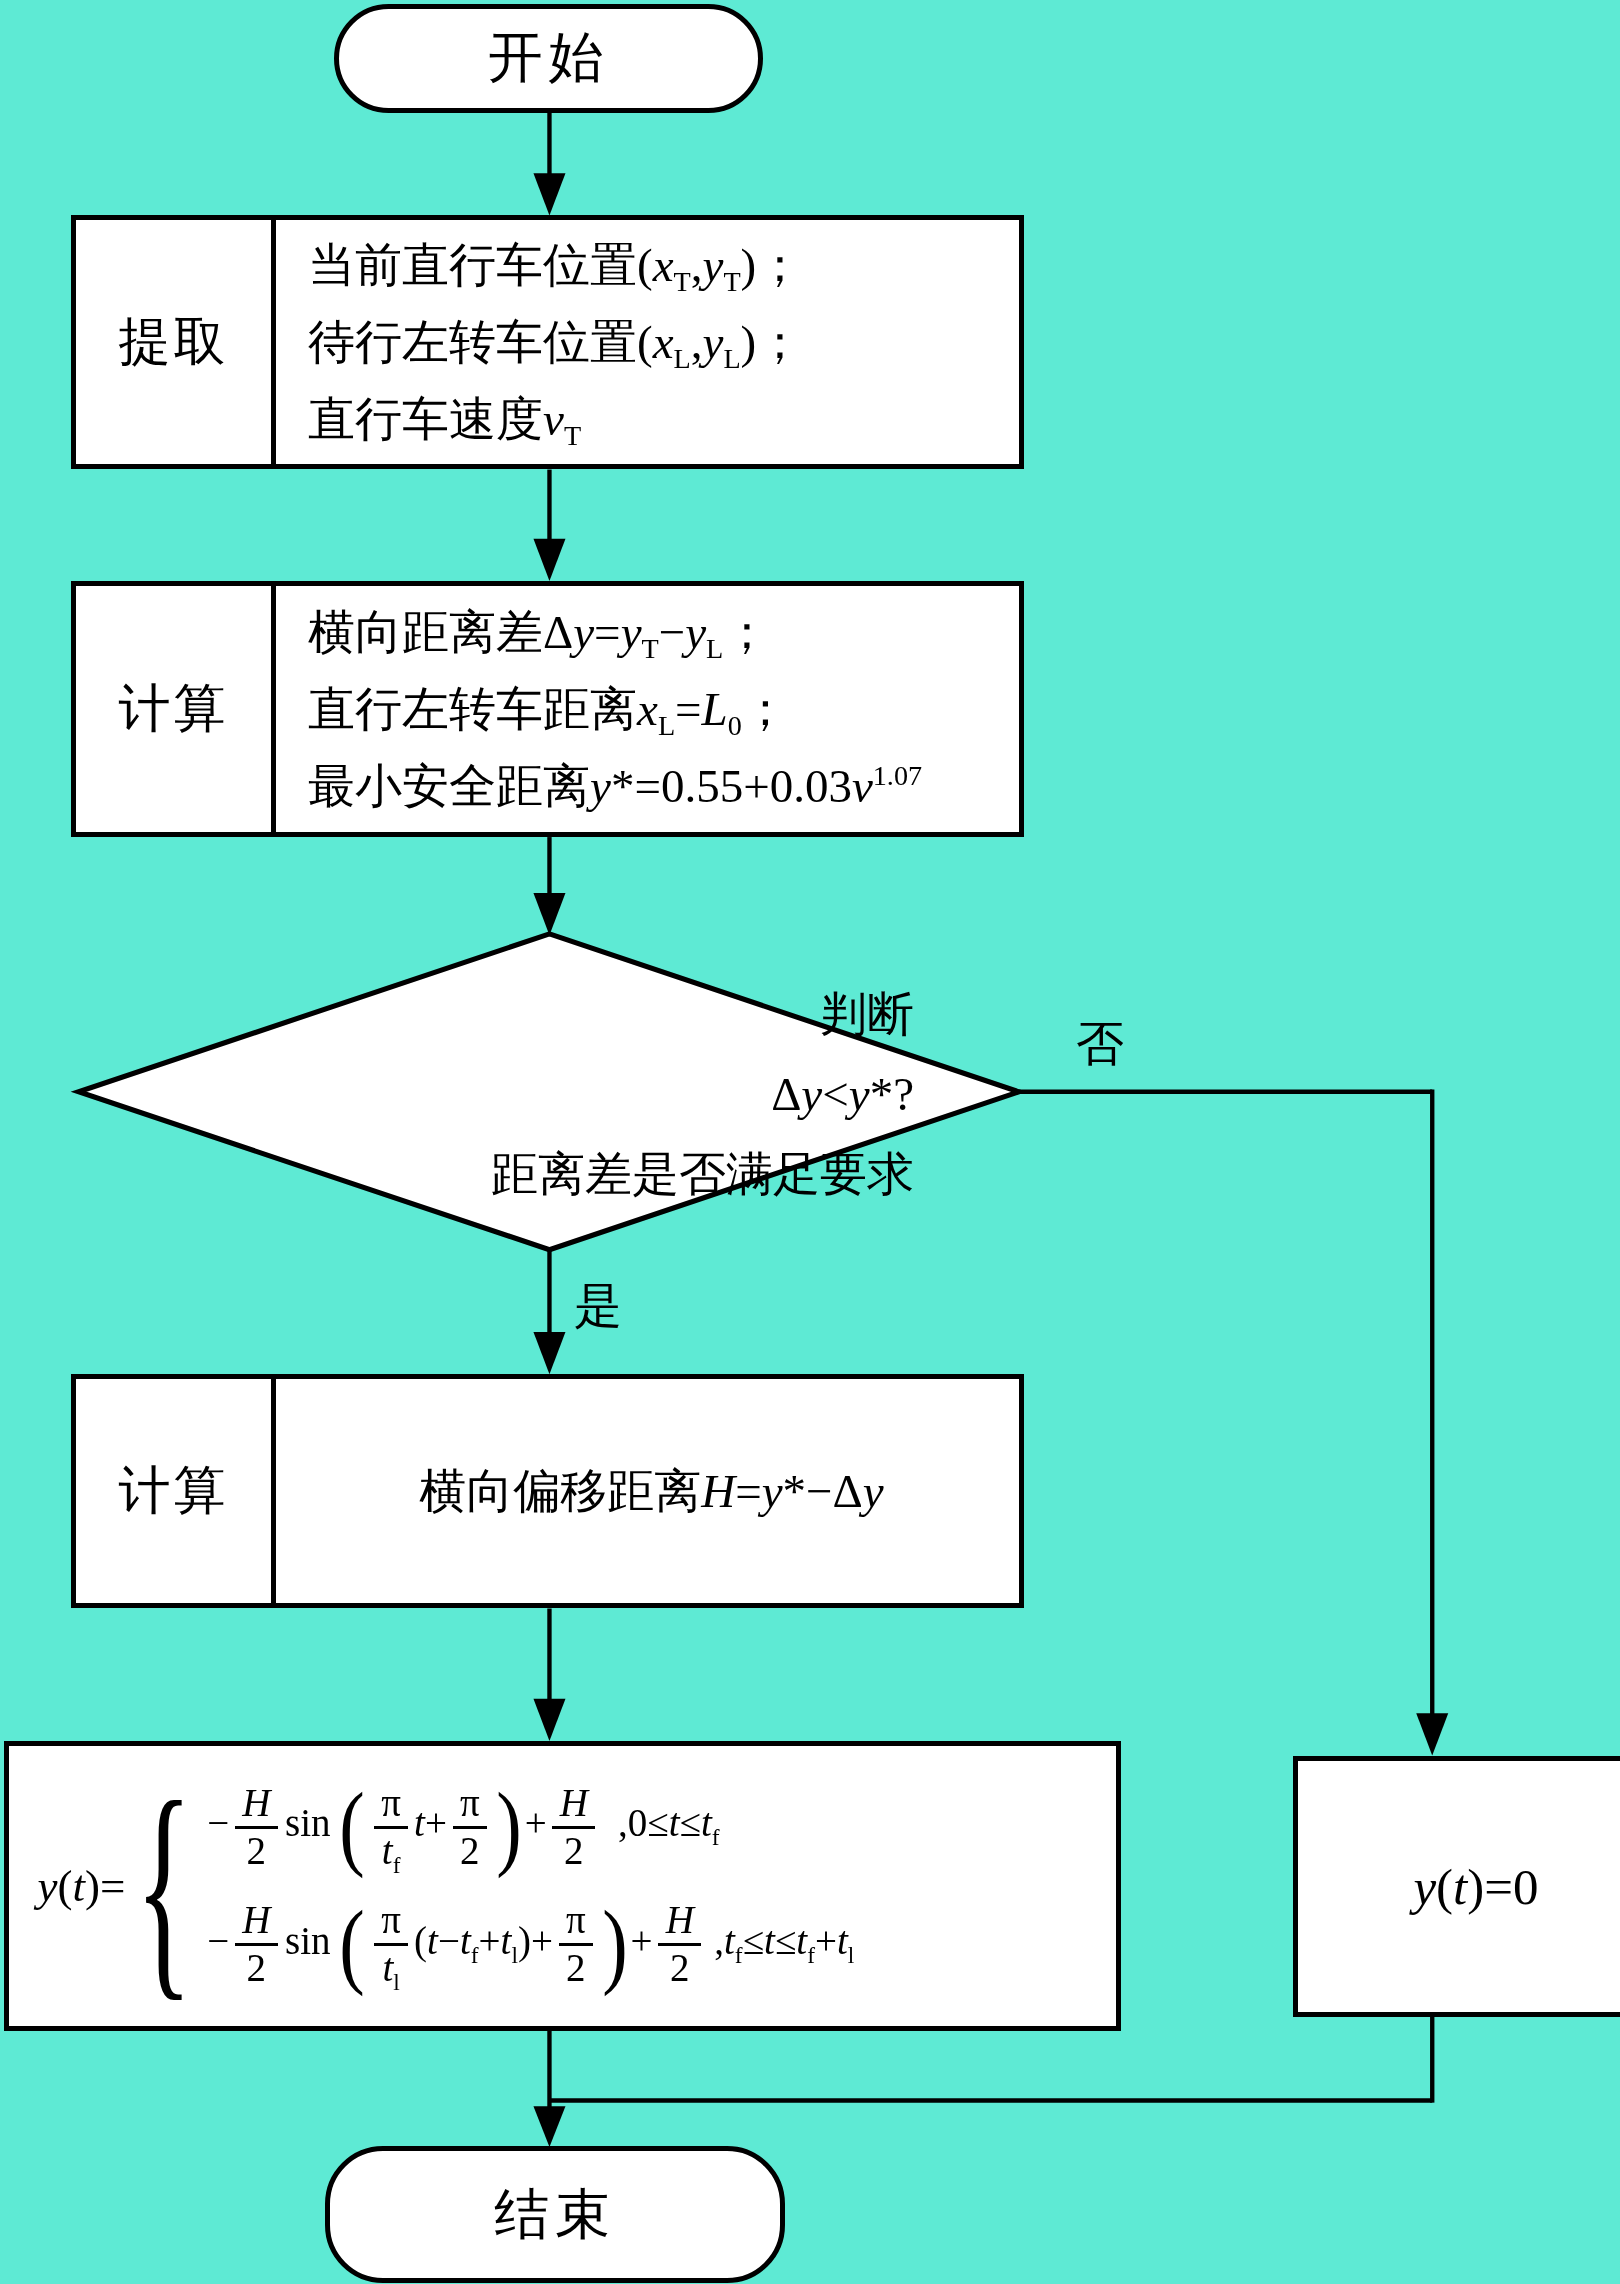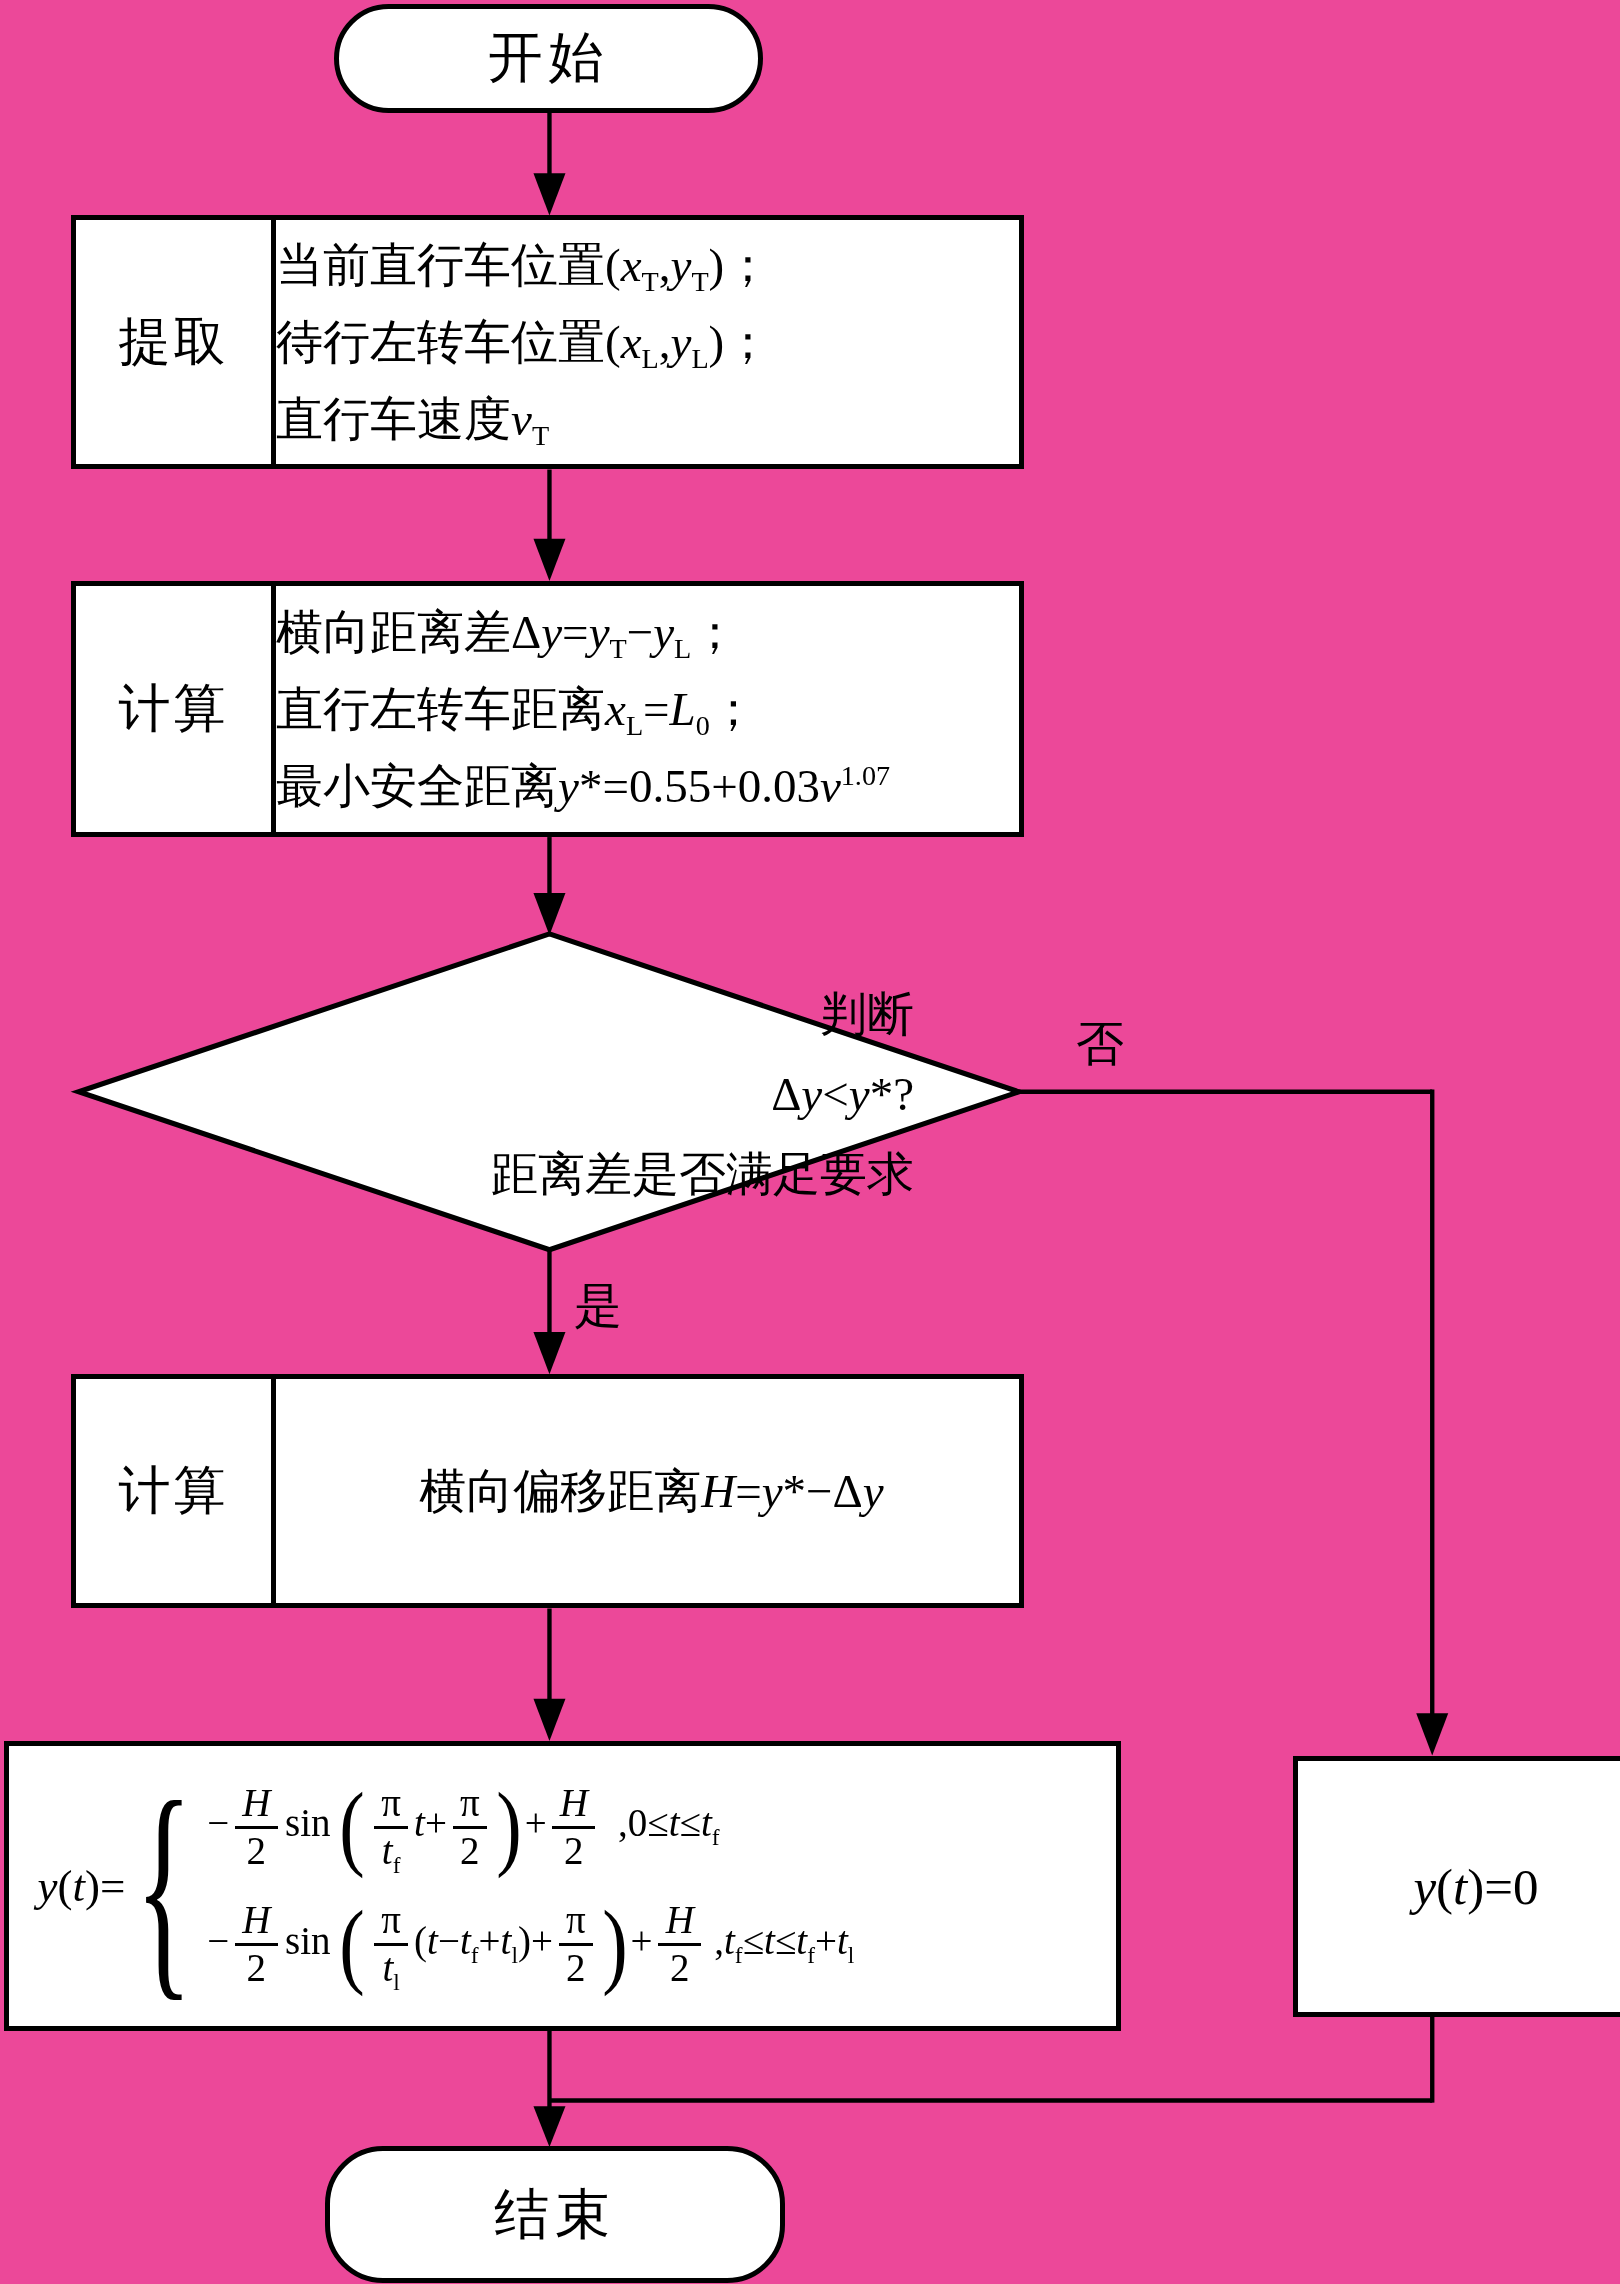--- a/index.html
+++ b/index.html
@@ -1,17 +1,17 @@
 <!DOCTYPE html>
 <html style="font-size:11.6px"><head>
 <meta charset="utf-8">
 <style>
   html,body{margin:0;padding:0;background:#ffffff;}
   .canvas{
-    position:relative;width:1620px;height:2284px;background:#ec4899;
+    position:relative;width:1620px;height:2284px;background:#5eead4;
     font-family:"Liberation Serif","DejaVu Serif",serif;color:#000;overflow:hidden;
   }
   svg.wires{position:absolute;left:0;top:0;width:1620px;height:2284px;}
 
   .node{position:absolute;background:#fff;box-sizing:border-box;}
 
   .stadium{
     border:5.1px solid #000;border-radius:58px;
     display:flex;align-items:center;justify-content:center;
     font-size:55px;letter-spacing:5.8px;
@@ -24,21 +24,21 @@
   #box-calc1{left:71px;top:581px;width:953px;height:256px;}
   #box-calc2{left:71px;top:1374px;width:953px;height:234px;}
 
   .side-label{
     width:195px;flex:none;border-right:5.8px solid #000;
     display:flex;align-items:center;justify-content:center;
     font-size:52px;letter-spacing:2.9px;
   }
   .side-content{
     flex:1;display:flex;flex-direction:column;justify-content:center;
-    font-size:47px;line-height:77px;white-space:nowrap;
+    padding-left:32px;font-size:47px;line-height:77px;white-space:nowrap;
   }
   #box-calc2 .side-content{padding-left:8px;align-items:center;}
 
   .diamond-text{
     position:absolute;left:186px;top:974px;width:728px;
     text-align:right;font-size:47px;line-height:80px;
   }
 
   .edge-label{position:absolute;font-size:48px;}
   #label-yes{left:574px;top:1274px;}

